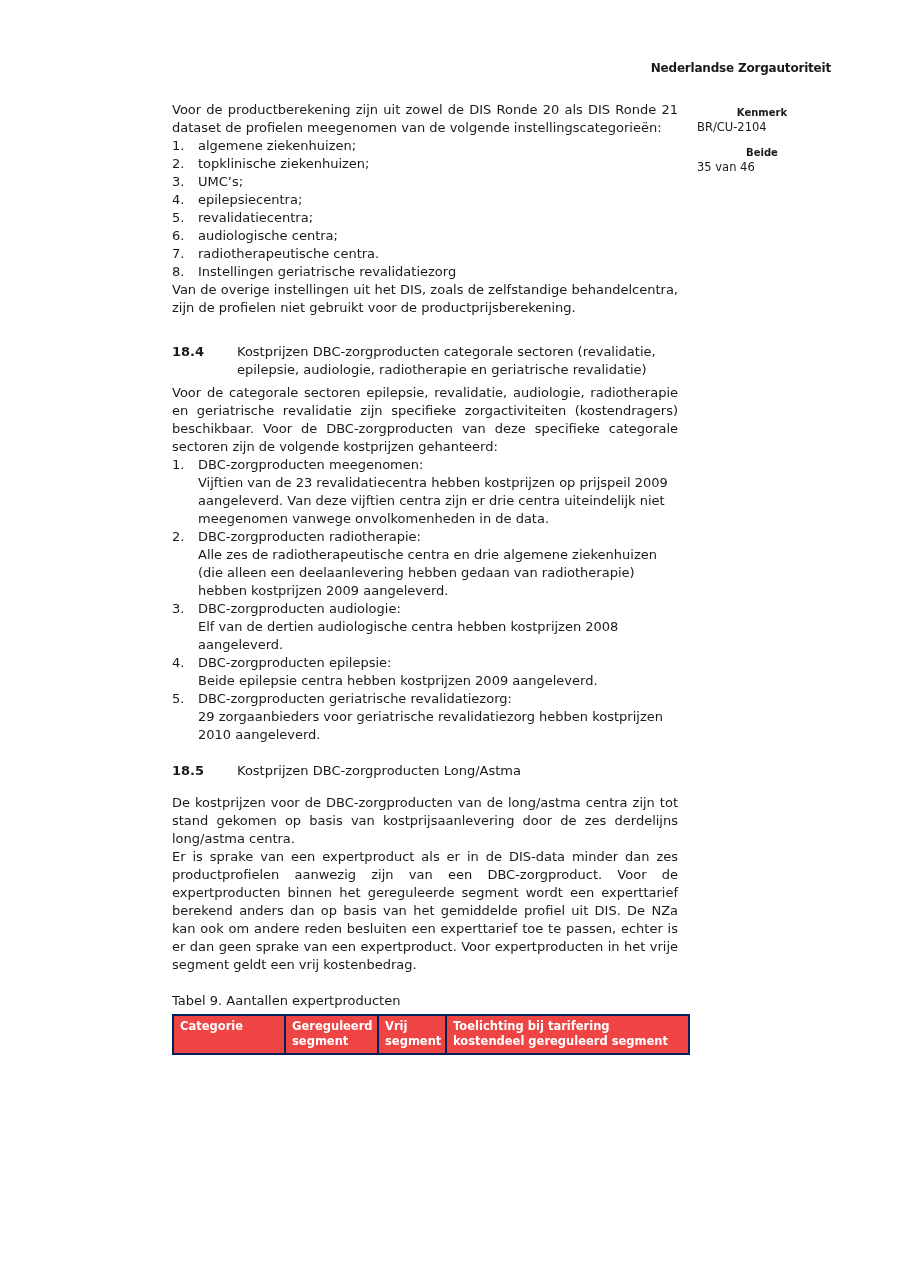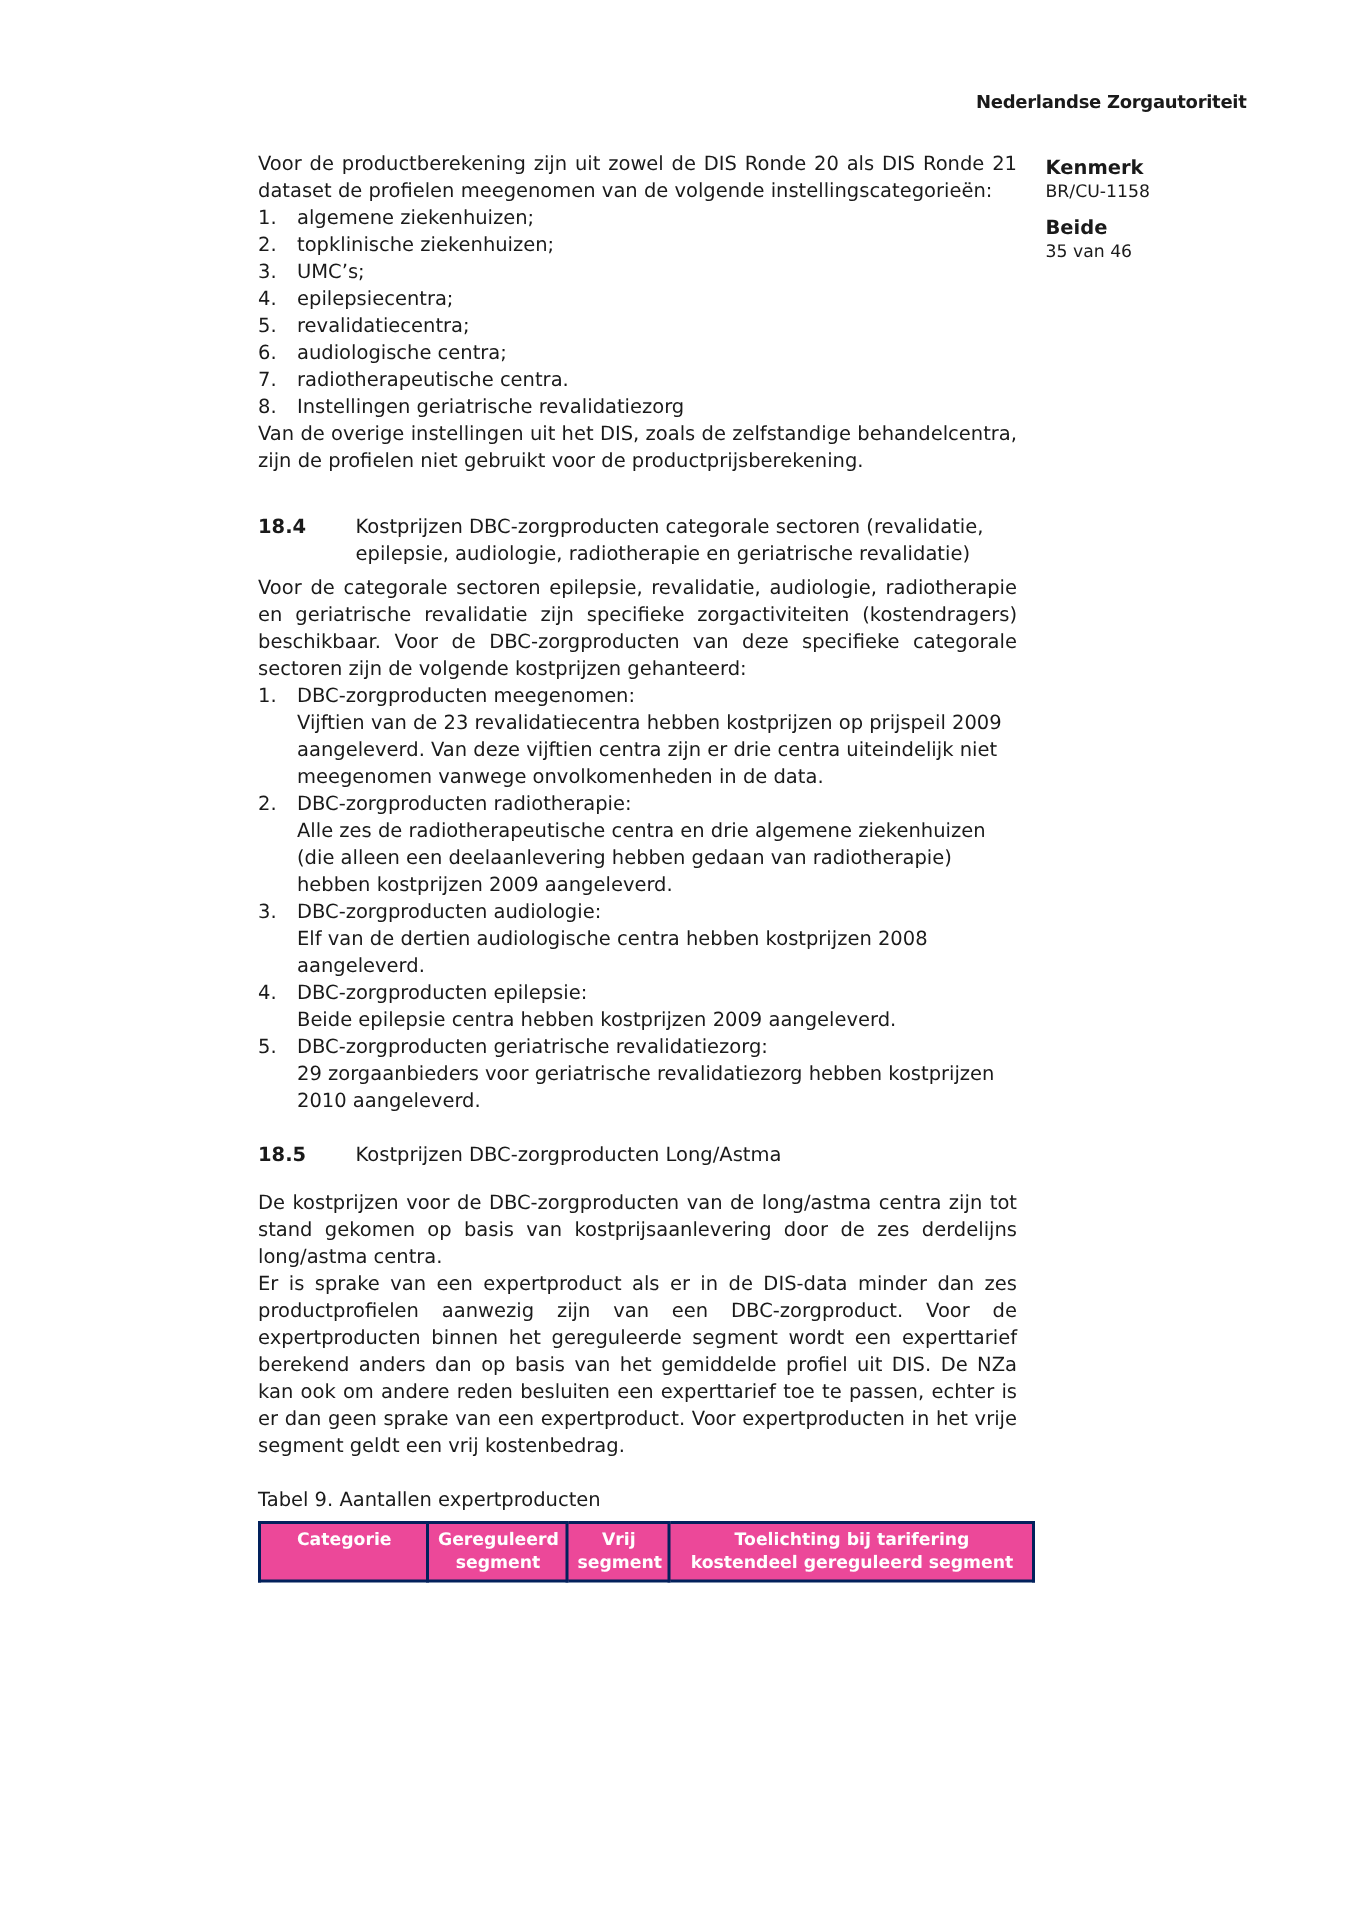--- a/index.html
+++ b/index.html
@@ -22,23 +22,24 @@
     letter-spacing: -0.2px;
     white-space: nowrap;
   }
   .sidebar {
     position: absolute;
     left: 697px;
     top: 106px;
     width: 130px;
   }
   .side-label {
-    font-size: 13px;
+    font-size: 10px;
     font-weight: bold;
     line-height: 14px;
+    text-align: center;
   }
   .side-value {
     font-size: 11.5px;
     line-height: 15px;
     margin-bottom: 11px;
   }
   .main {
     position: absolute;
     left: 172px;
     top: 101px;
@@ -59,45 +60,45 @@
   .h-num { width: 65px; flex-shrink: 0; font-weight: bold; }
   .h-title { flex: 1; }
   .tcaption { margin-top: 18px; }
   .nza-table {
     border-collapse: collapse;
     table-layout: fixed;
     width: 516px;
     margin-top: 4px;
   }
   .nza-table th {
-    background: #ec4899;
+    background: #ef4444;
     color: #ffffff;
     font-size: 11.5px;
     font-weight: bold;
     line-height: 15px;
-    text-align: center;
+    text-align: left;
     vertical-align: top;
     padding: 3px 5px 4px 6px;
     border: 2px solid #02215c;
   }
   .col-1 { width: 112px; }
   .col-2 { width: 93px; }
   .col-3 { width: 68px; }
   .col-4 { width: 243px; }
 </style>
 </head>
 <body>
 
 <div class="page">
 
   <div class="brand">Nederlandse Zorgautoriteit</div>
 
   <div class="sidebar">
     <div class="side-label">Kenmerk</div>
-    <div class="side-value">BR/CU-1158</div>
+    <div class="side-value">BR/CU-2104</div>
     <div class="side-label">Beide</div>
     <div class="side-value">35 van 46</div>
   </div>
 
   <div class="main">
 
     <p class="para">Voor de productberekening zijn uit zowel de DIS Ronde 20 als DIS Ronde 21 dataset de profielen meegenomen van de volgende instellingscategorieën:</p>
 
     <div class="nlist">
       <div class="row">

